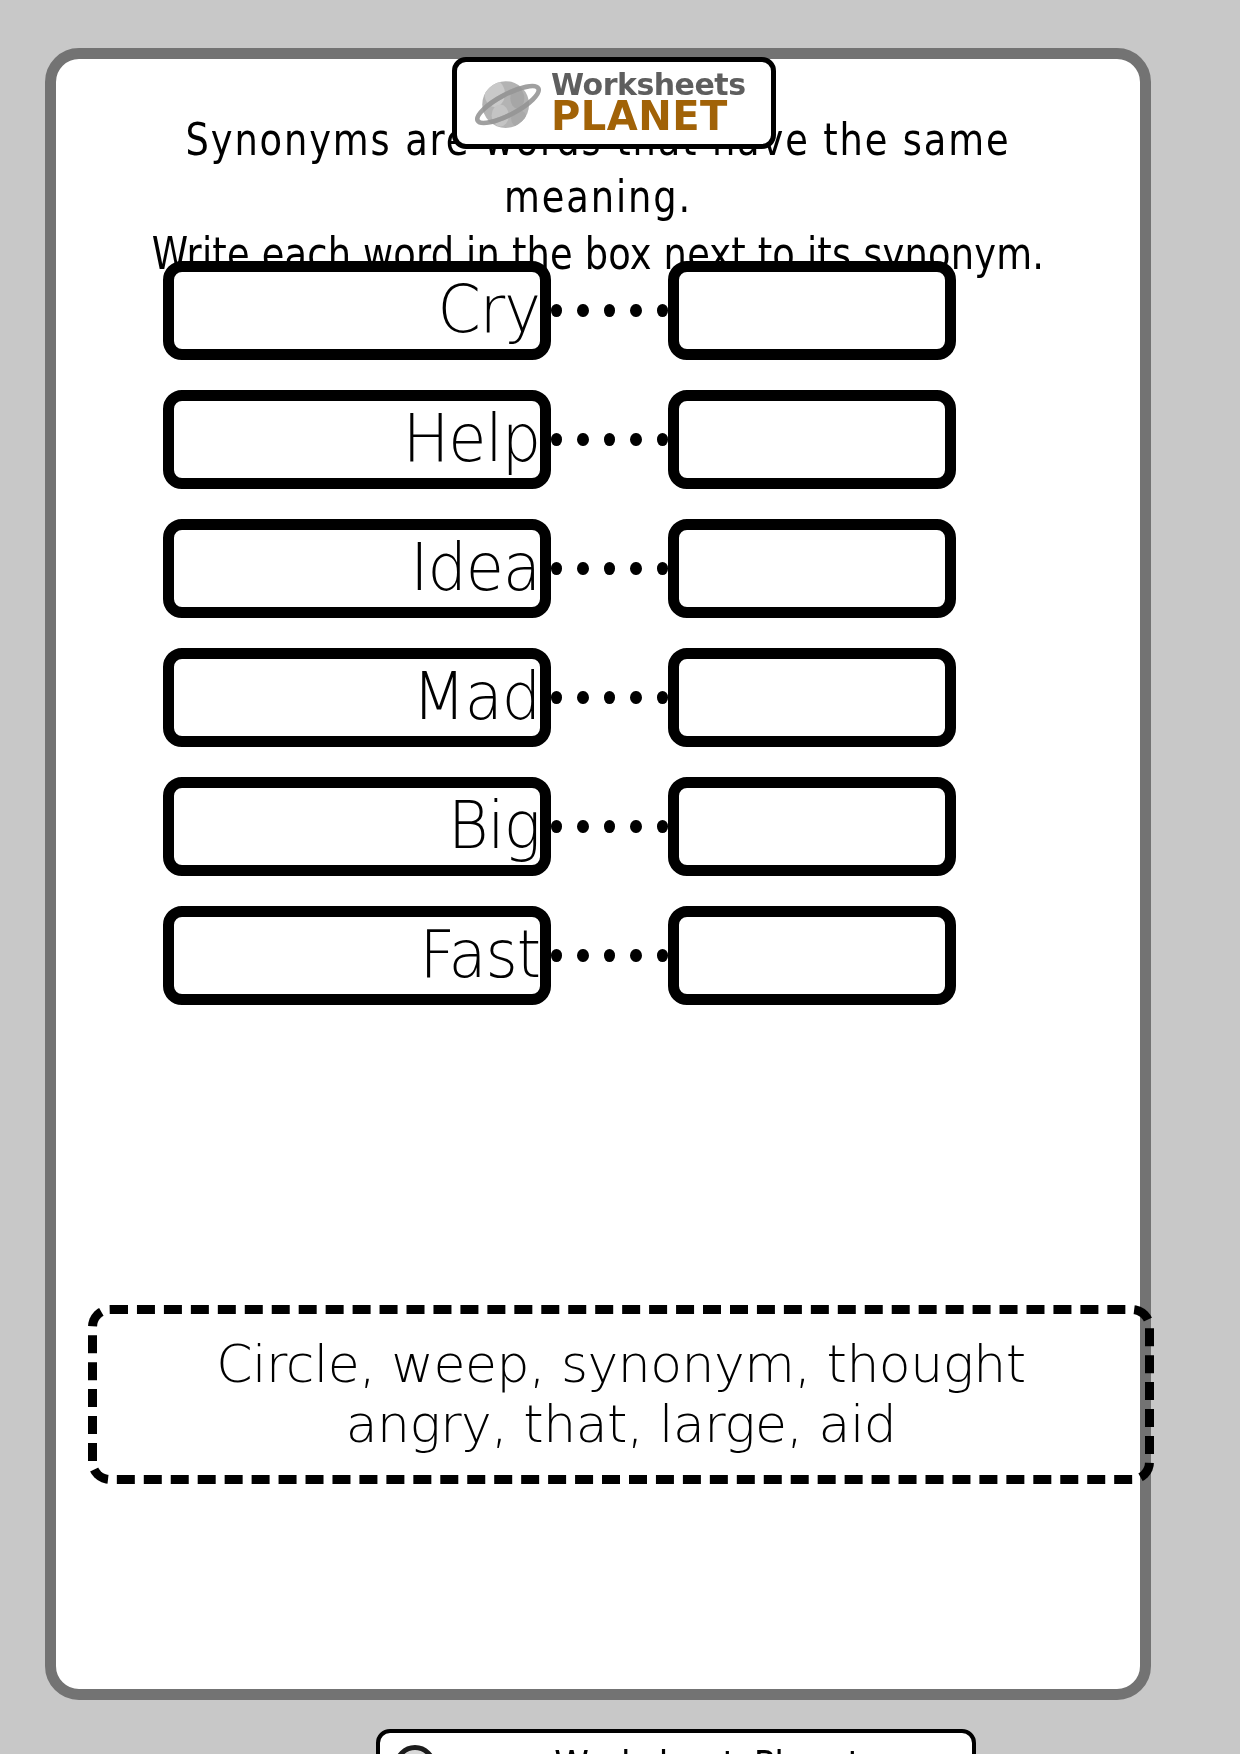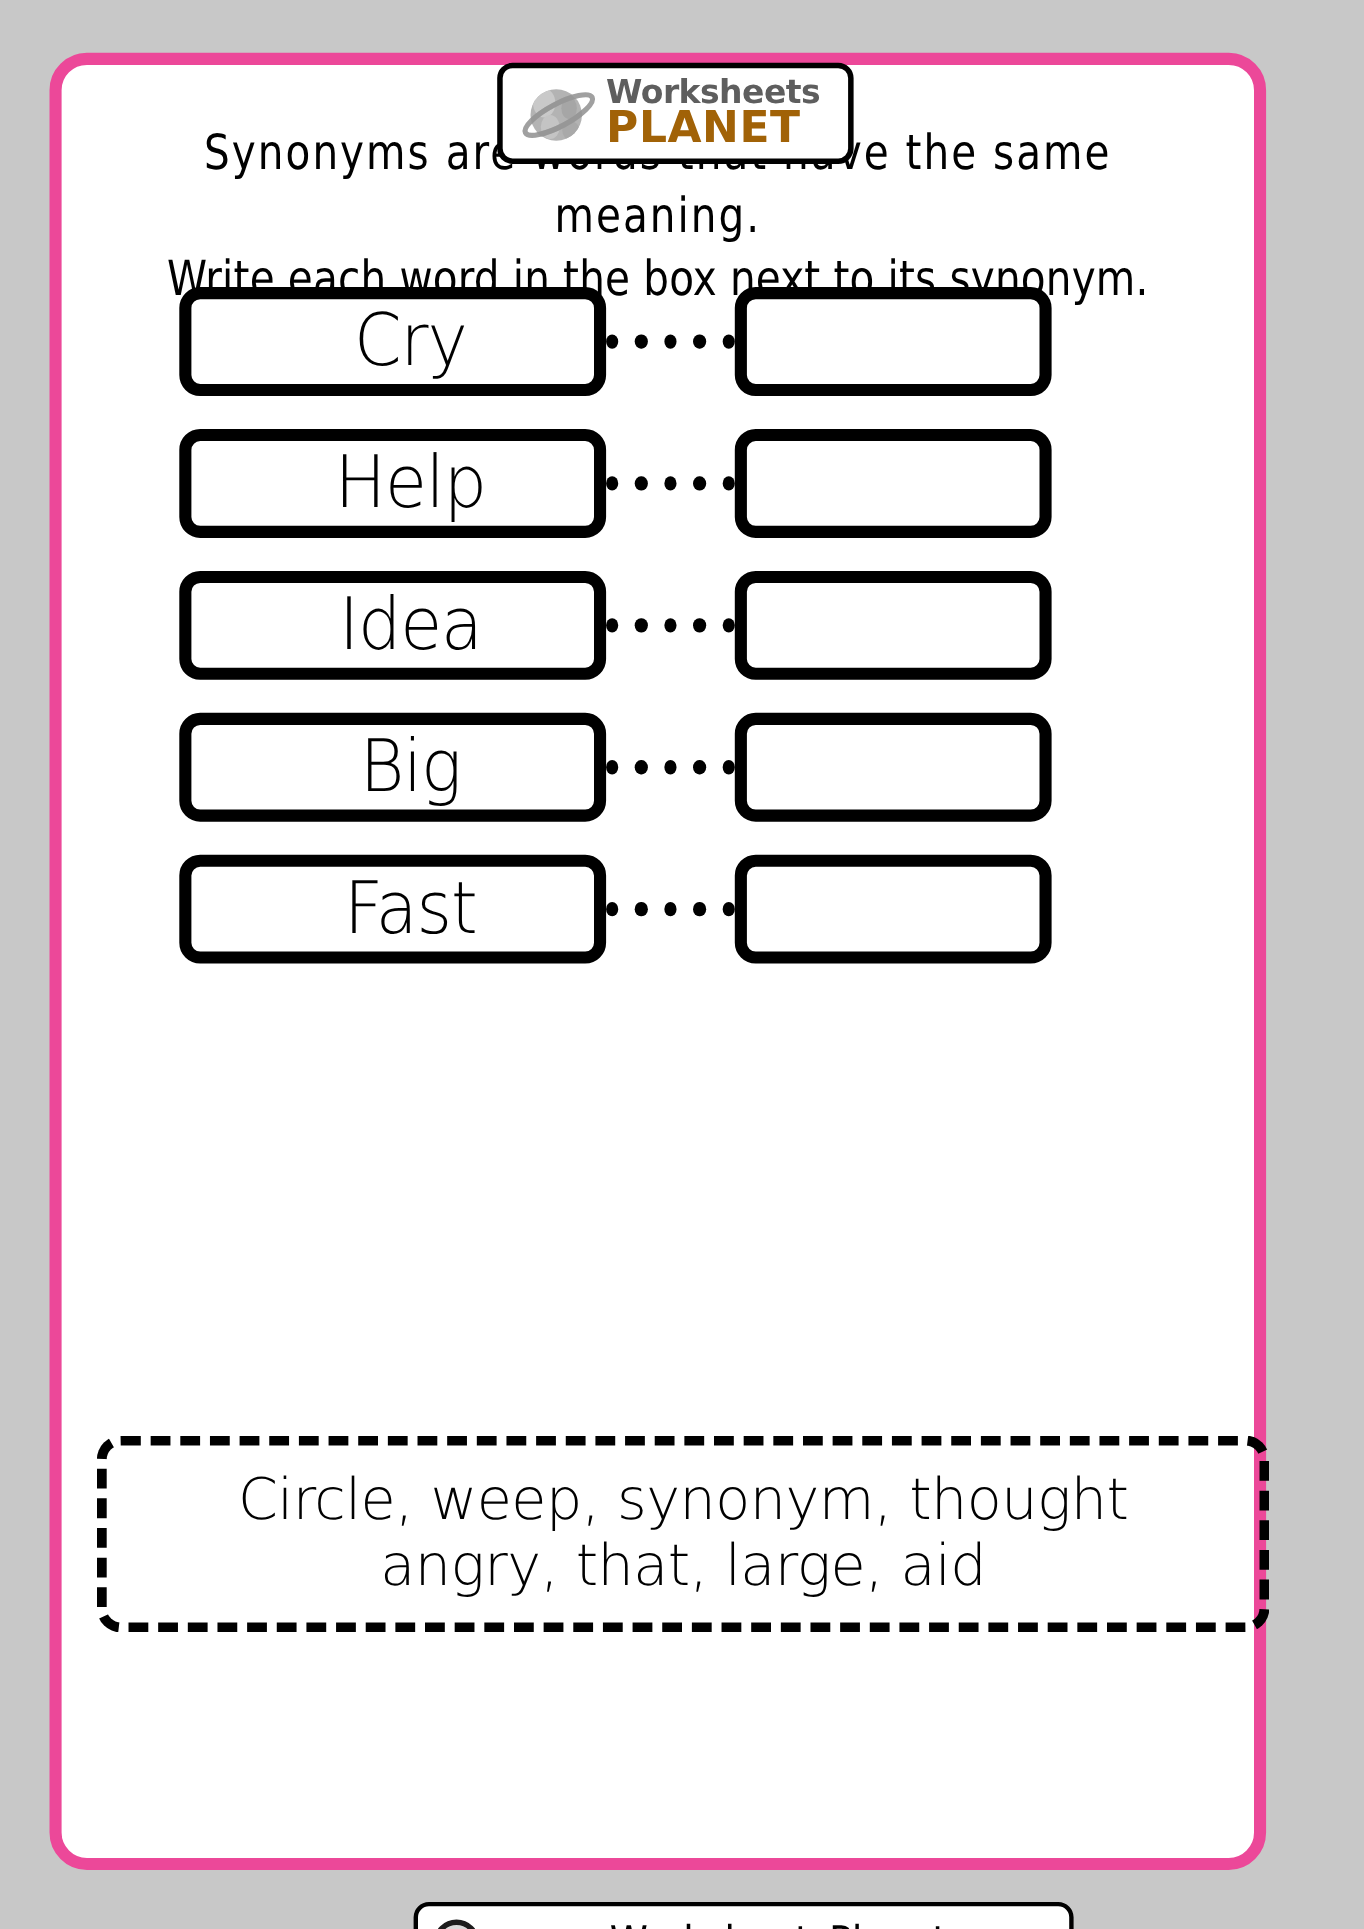--- a/index.html
+++ b/index.html
@@ -10,21 +10,21 @@
     overflow:hidden;
     position:relative;
   }
 
   
   #worksheet-page{
     position:absolute;
     left:45px; top:48px;
     width:1106px; height:1652px;
     background:#ffffff;
-    border:11px solid #ec4899;
+    border:11px solid #737373;
     border-radius:34px;
     box-sizing:border-box;
   }
 
   
   #logo-tab{
     position:absolute;
     left:396px; top:-2px;
     width:324px; height:92px;
     background:#ffffff;
@@ -78,21 +78,21 @@
     height:110px;
     margin-bottom:19px;
     padding-left:107px;
   }
   .word-box{
     width:388px; height:99px;
     border:11px solid #000;
     border-radius:19px;
     box-sizing:border-box;
     background:#fff;
-    display:flex;align-items:center;justify-content:center;padding-left:32px;
+    display:flex;align-items:center;justify-content:flex-end;padding-left:32px;
   }
   .word-text{
     font-family:"DejaVu Sans", sans-serif;
     font-weight:300;
     font-size:62px;
     color:#000;
     letter-spacing:-1px;
     line-height:1;
     transform:scaleY(1.06);
   }
@@ -247,20 +247,33 @@
         <span class="dot"></span>
         <span class="dot"></span>
         <span class="dot"></span>
         <span class="dot"></span>
         <span class="dot"></span>
       </div>
       <div class="answer-box"></div>
     </div>
 
 
+    <div class="match-row">
+      <div class="word-box">
+        <span class="word-text">Mad</span>
+      </div>
+      <div class="connector">
+        <span class="dot"></span>
+        <span class="dot"></span>
+        <span class="dot"></span>
+        <span class="dot"></span>
+        <span class="dot"></span>
+      </div>
+      <div class="answer-box"></div>
+    </div>
 
 
     <div class="match-row">
       <div class="word-box">
         <span class="word-text">Big</span>
       </div>
       <div class="connector">
         <span class="dot"></span>
         <span class="dot"></span>
         <span class="dot"></span>

